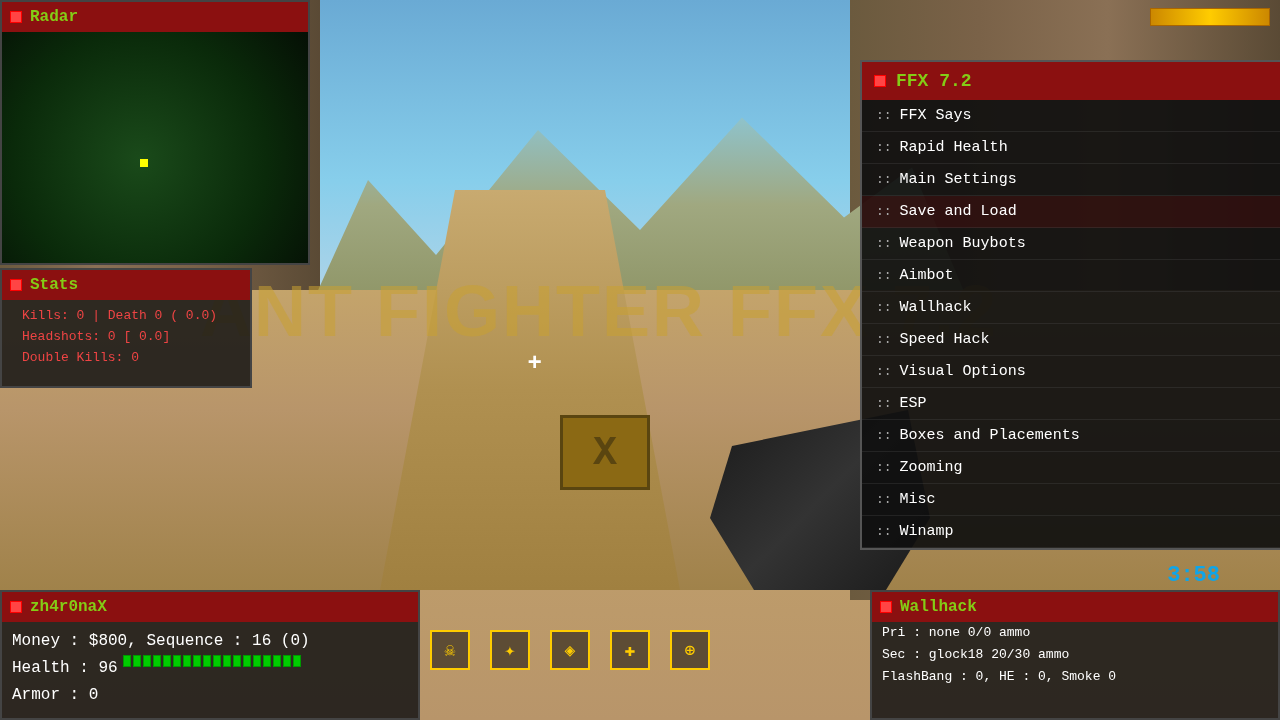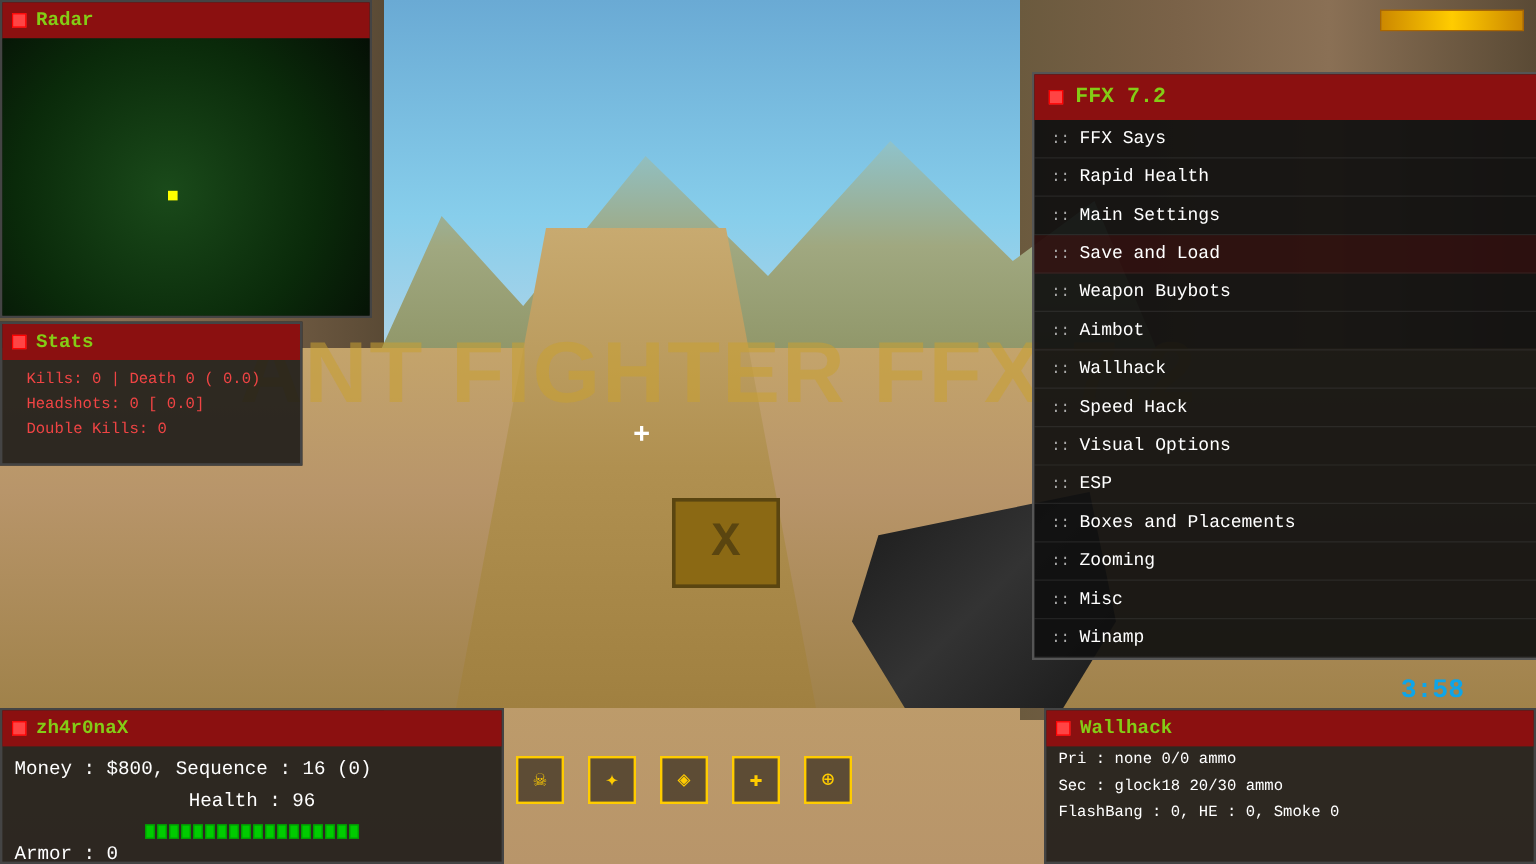--- a/index.html
+++ b/index.html
@@ -244,23 +244,22 @@
       padding: 6px 10px;
       color: white;
       font-size: 16px;
       font-family: 'Courier New', monospace;
       line-height: 1.7;
     }
 
     
     .health-bar-container {
       display: flex;
-      align-items: center;
+      align-items: flex-start;
       gap: 5px;
-      flex-direction: column;
     }
     .health-bar {
       display: flex;
       gap: 2px;
       align-items: center;
     }
     .health-segment {
       width: 8px;
       height: 12px;
       background: #00cc00;

